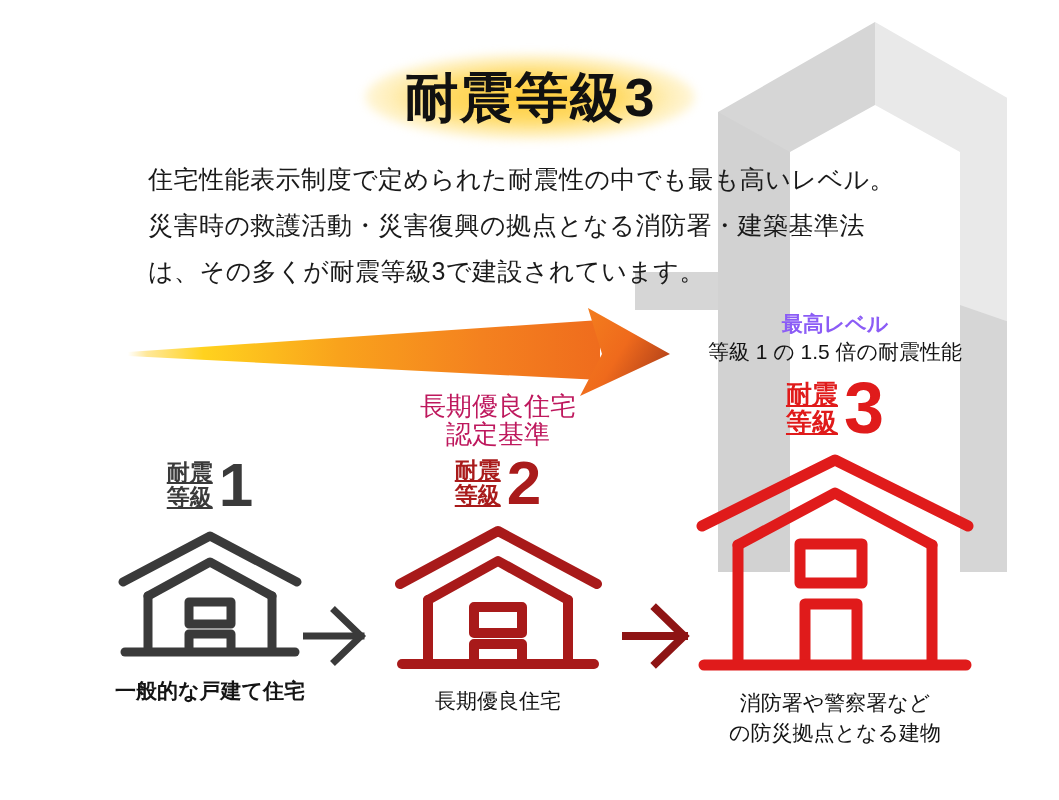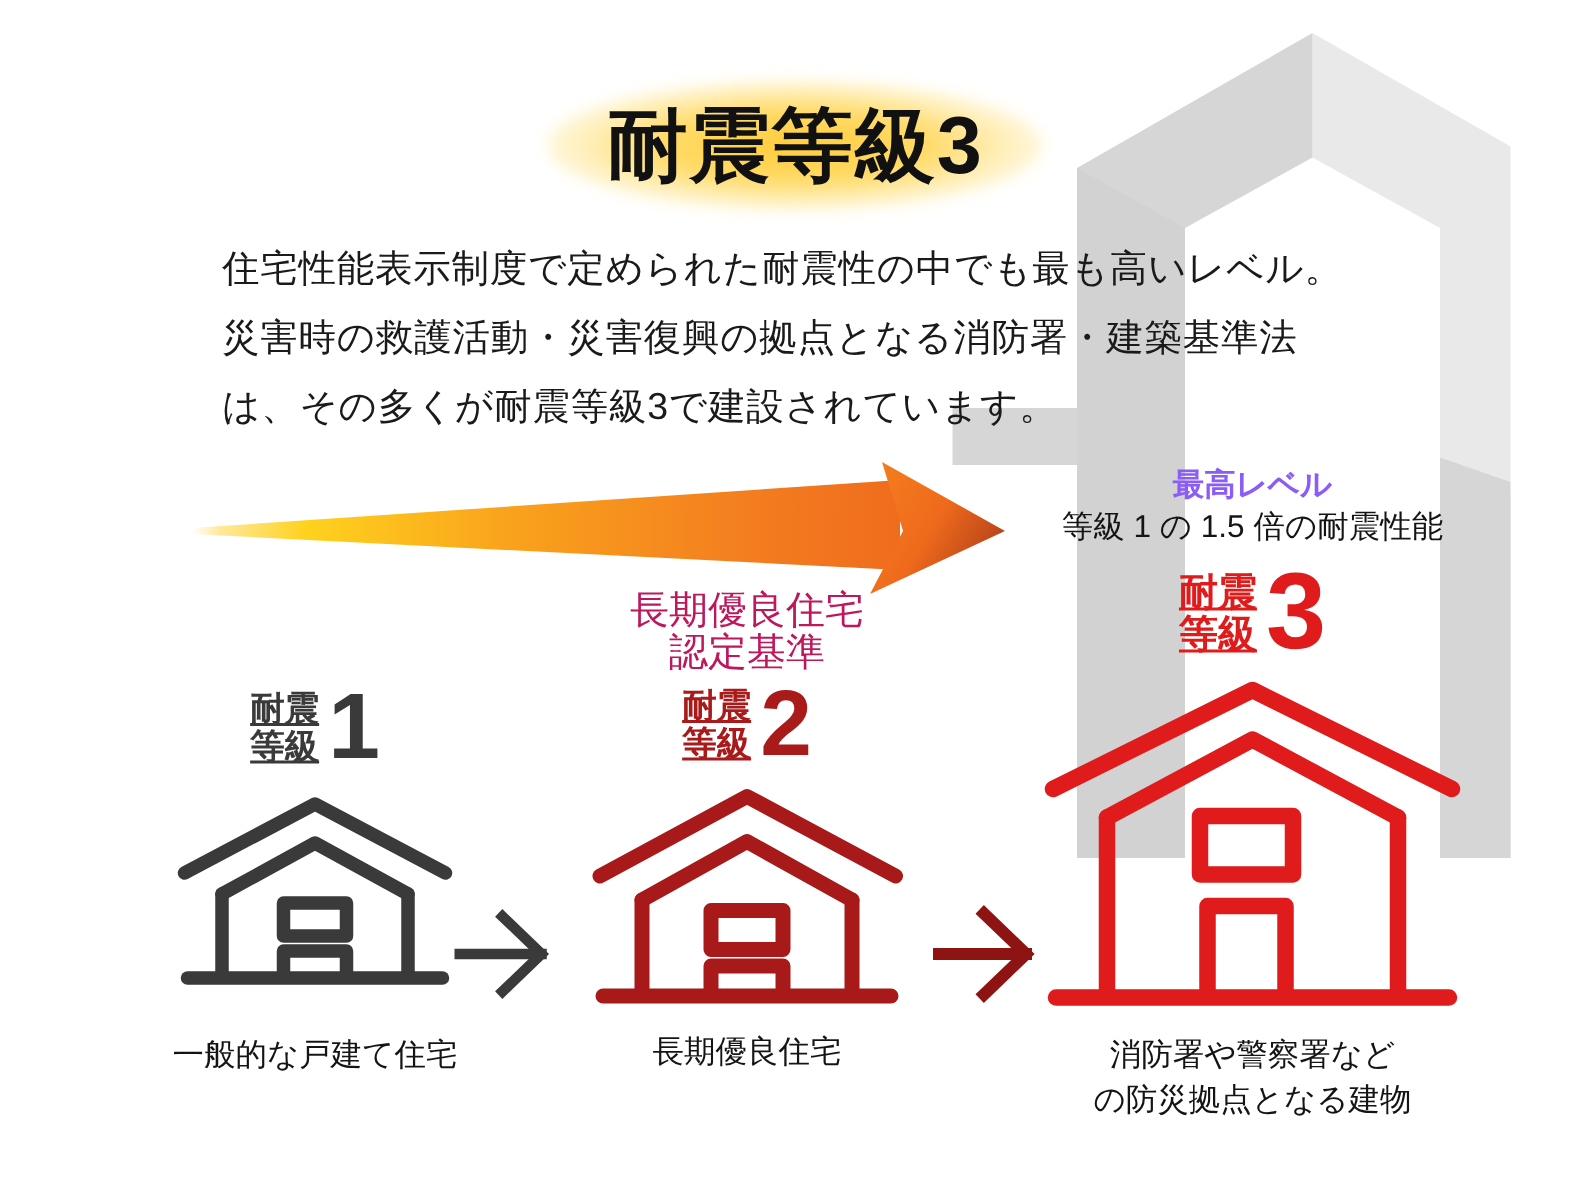--- a/index.html
+++ b/index.html
@@ -206,21 +206,21 @@
           <polyline points="8,58 95,12 182,58"></polyline>
           <polyline points="33,72 95,38 157,72"></polyline>
           <line x1="33" y1="72" x2="33" y2="127"></line>
           <line x1="157" y1="72" x2="157" y2="127"></line>
           <rect x="74" y="78" width="42" height="22"></rect>
           <polyline points="74,127 74,110 116,110 116,127"></polyline>
           <line x1="10" y1="128" x2="180" y2="128"></line>
         </g>
       </svg>
     </div>
-    <div class="caption" style="margin-top:20px;">一般的な戸建て住宅</div>
+    <div class="caption" style="margin-top:8px;font-weight:bold;">一般的な戸建て住宅</div>
   </div>
 
   <svg class="step-arrow" style="left:303px; top:605px;" width="70" height="62" viewBox="0 0 70 62">
     <g fill="none" stroke="#3a3a3a" stroke-width="7" stroke-linecap="square" stroke-linejoin="miter">
       <line x1="2" y1="31" x2="58" y2="31"></line>
       <polyline points="32,6 58,31 32,56"></polyline>
     </g>
   </svg>
 
   <div class="grade" style="left:378px; top:392px; width:240px;">

